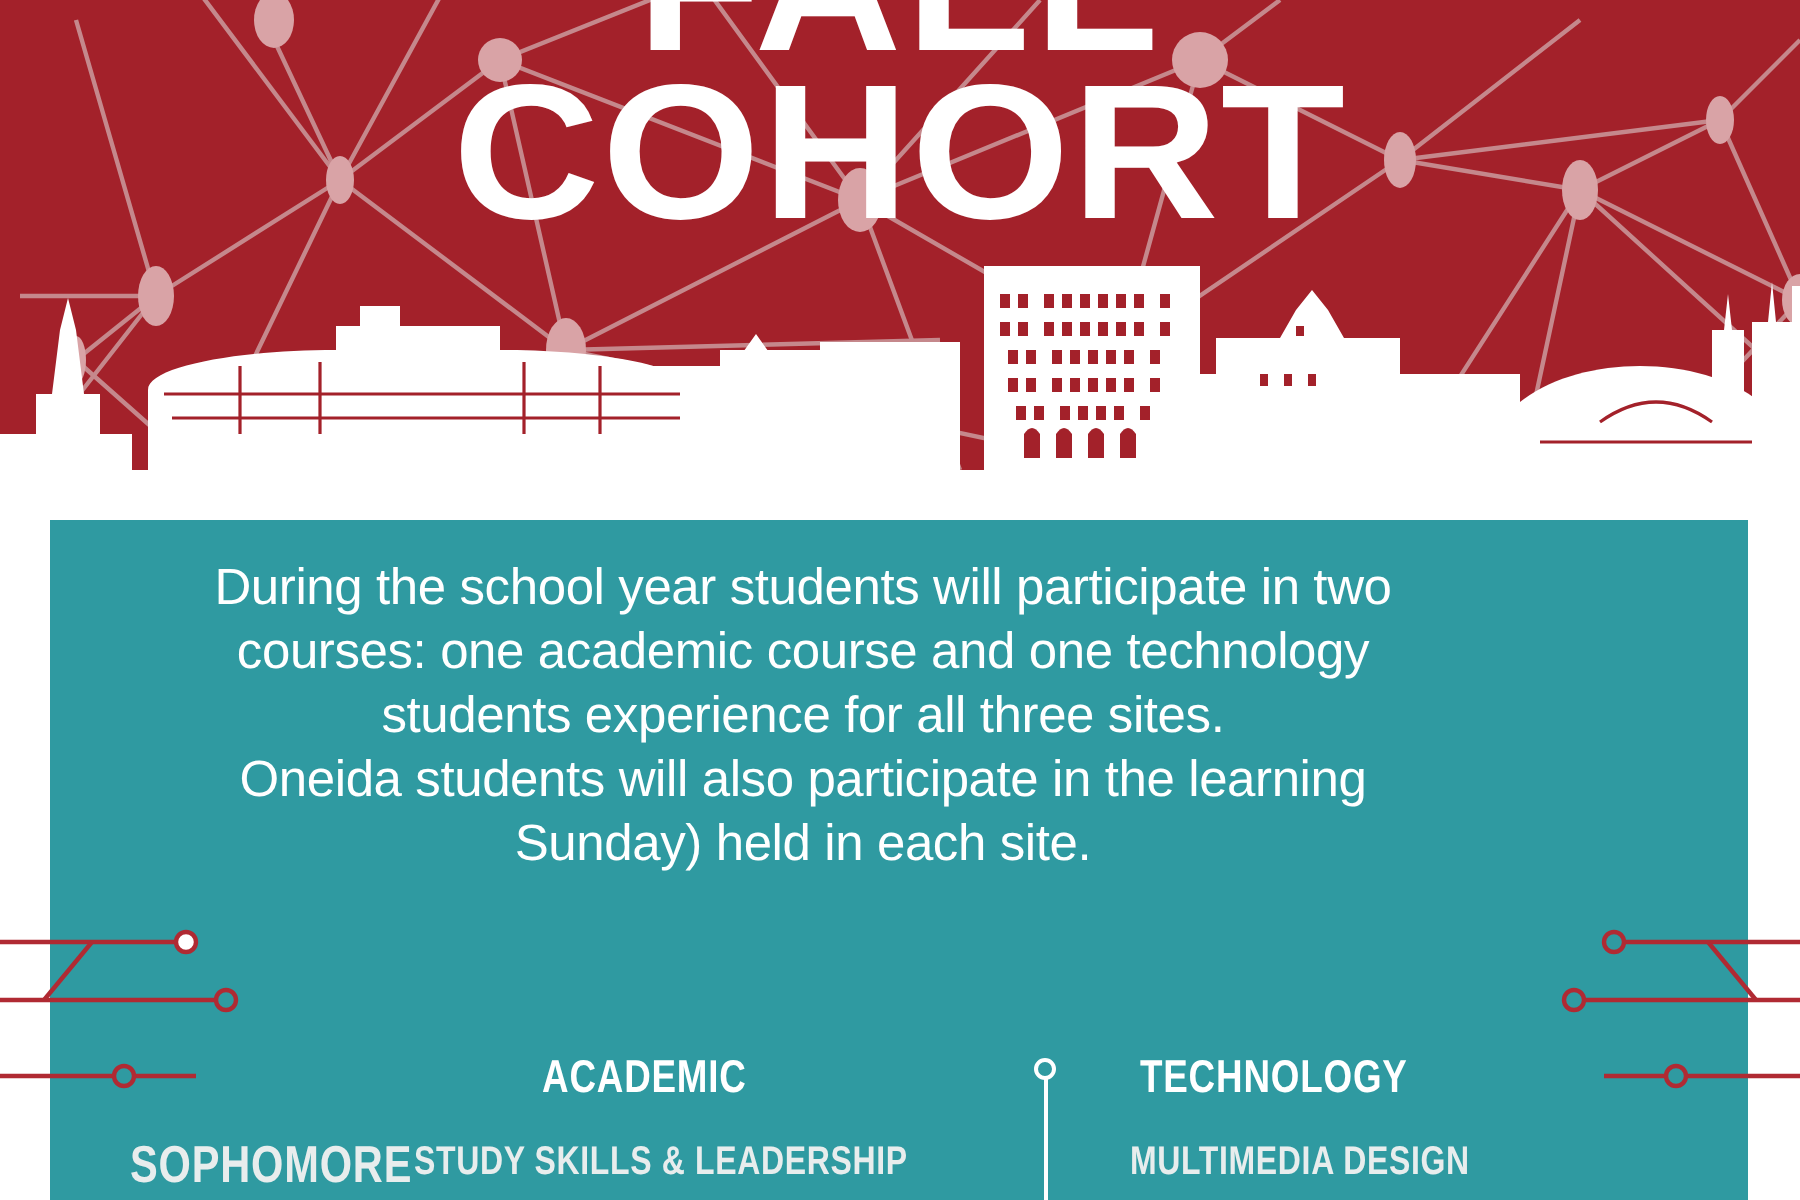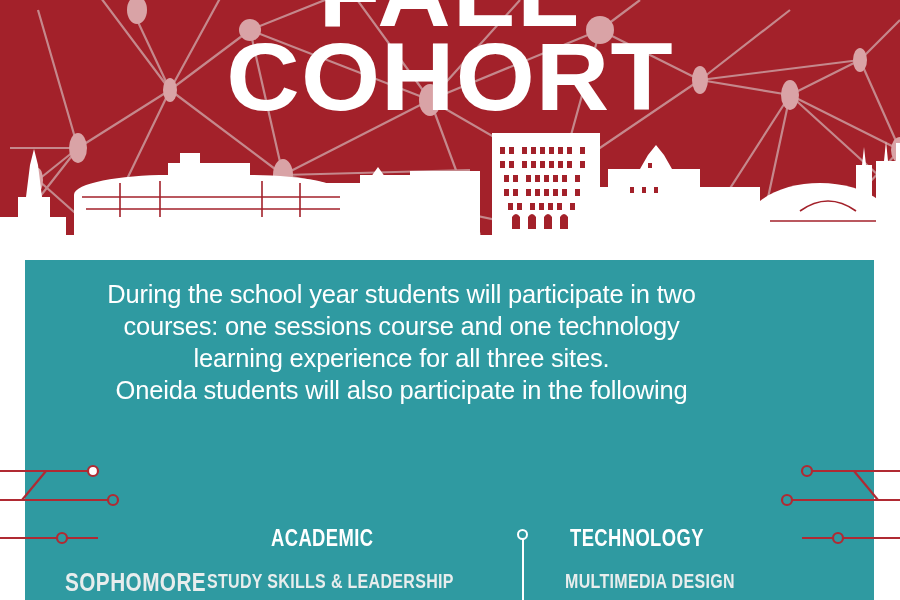--- a/index.html
+++ b/index.html
@@ -254,23 +254,24 @@
   <div class="title-wrap">
     <div class="title-line1">FALL</div>
     <div class="title-line2">COHORT</div>
   </div>
 </div>
 
 <div class="teal-panel">
 
   <div class="para">
     <p>During the school year students will participate in two</p>
-    <p>courses: one sessions course and one technology</p>
-    <p>learning experience for all three sites.</p>
-    <p>Oneida students will also participate in the following</p>
+    <p>courses: one academic course and one technology</p>
+    <p>students experience for all three sites.</p>
+    <p>Oneida students will also participate in the learning</p>
+    <p>Sunday) held in each site.</p>
   </div>
 
   <div class="cols">
     <div class="col-head" id="acad-head">ACADEMIC</div>
     <div class="col-head" id="tech-head">TECHNOLOGY</div>
 
     <div class="grade-label" id="sophomore">SOPHOMORE</div>
     <div class="col-sub" id="acad-sub">STUDY SKILLS &amp; LEADERSHIP</div>
     <div class="col-sub" id="tech-sub">MULTIMEDIA DESIGN</div>
   </div>

